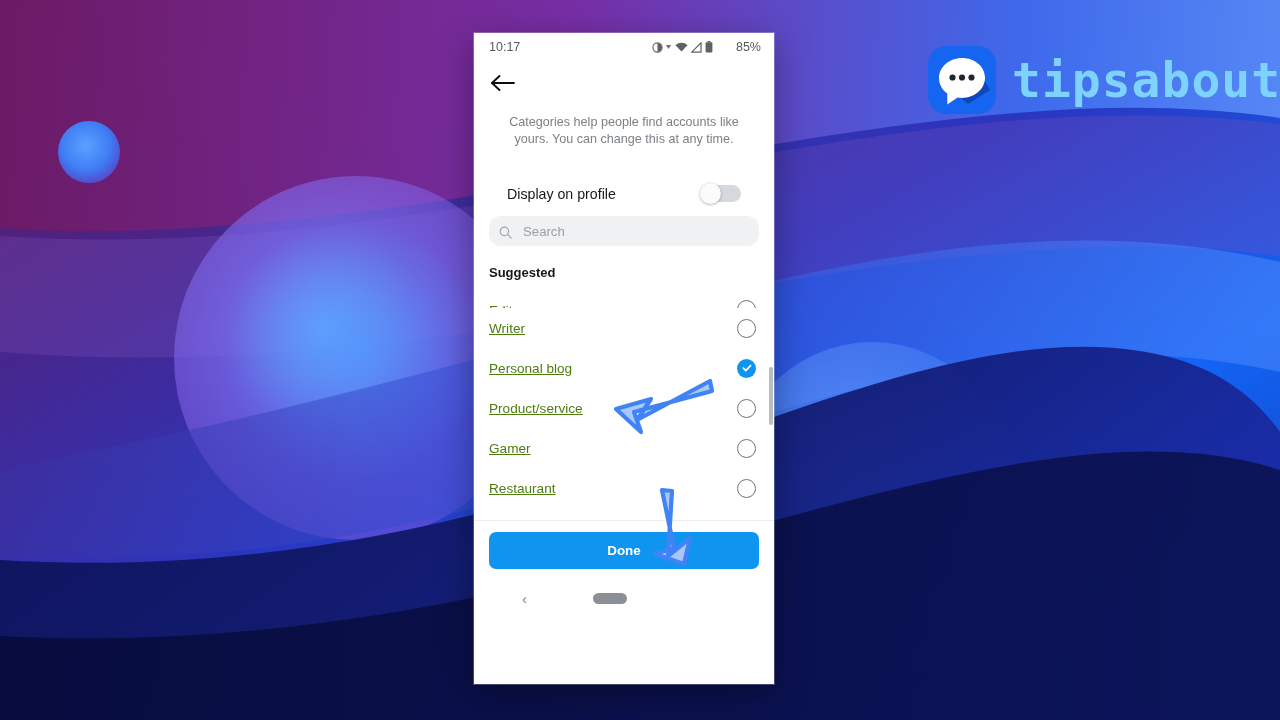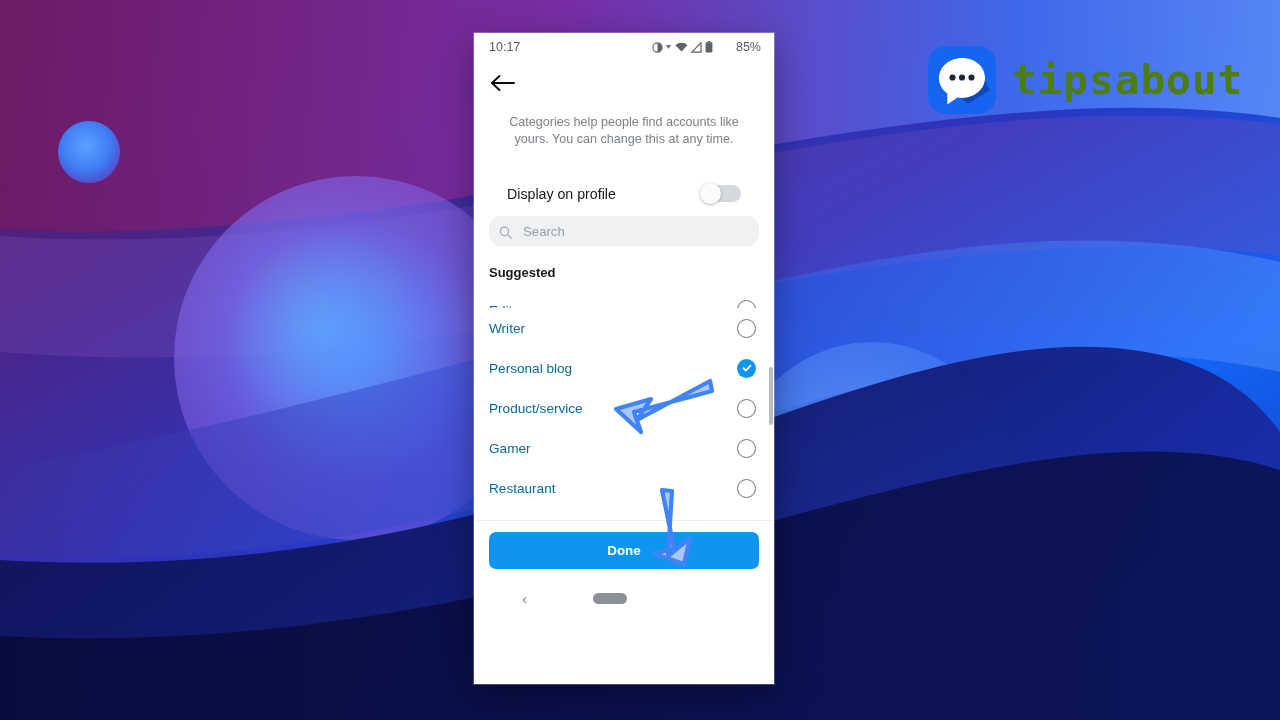--- a/index.html
+++ b/index.html
@@ -15,21 +15,21 @@
   #bg svg { position:absolute; inset:0; width:1280px; height:720px; display:block; }
 
   
   #logo {
     position:absolute; left:928px; top:46px;
     display:flex; align-items:center; gap:16px;
   }
   #logo-mark { width:68px; height:68px; position:relative; }
   #logo-text {
     font-family:"DejaVu Sans Mono", monospace;
-    font-size:41px; font-weight:700; color:#4d7c0f;
+    font-size:48px; font-weight:700; color:#7dd3fc;
     letter-spacing:1px; line-height:1;
   }
 
   
   #phone {
     position:absolute; left:474px; top:33px;
     width:300px; height:651px;
     background:#ffffff;
     overflow:hidden;
     box-shadow:0 0 0 1px rgba(255,255,255,.25), 0 10px 34px rgba(0,0,0,.35);
@@ -101,21 +101,21 @@
     position:relative; margin-top:9px;
     height:231px; overflow:hidden;
   }
   .row {
     height:40px; display:flex; align-items:center;
     justify-content:space-between; padding:0 18px 0 15px;
   }
   .row.clipped { height:19px; align-items:flex-end; overflow:hidden; }
   .row.clipped .row-label { transform:translateY(10px); }
   .row.clipped .radio { transform:translateY(11px); }
-  .row-label { font-size:13.6px; color:#0369a1; }
+  .row-label { font-size:13.6px; color:#4d7c0f;text-decoration:underline; }
   .radio {
     width:19px; height:19px; border-radius:50%;
     border:1.6px solid #6d7378; flex:none;
   }
   .radio.checked {
     border:0; background:#0f95f0;
     display:flex; align-items:center; justify-content:center;
   }
   .radio.checked svg { display:block; }
 

